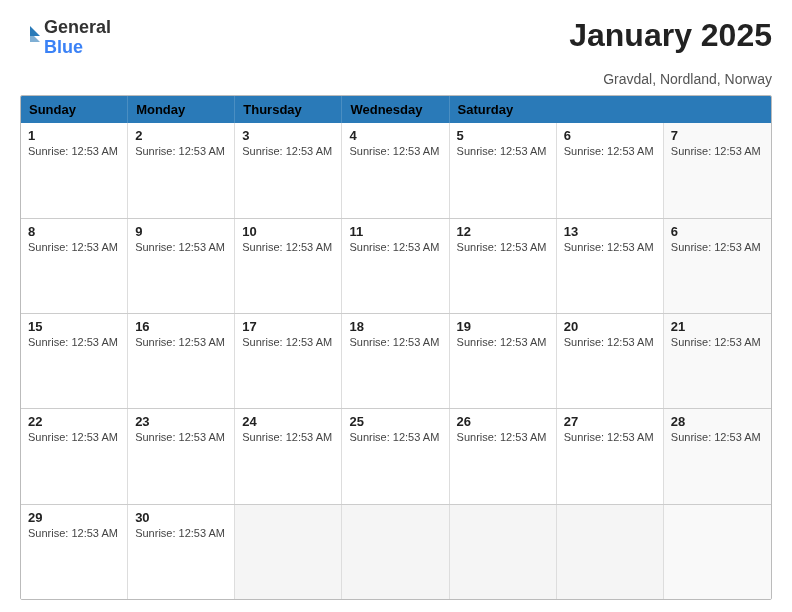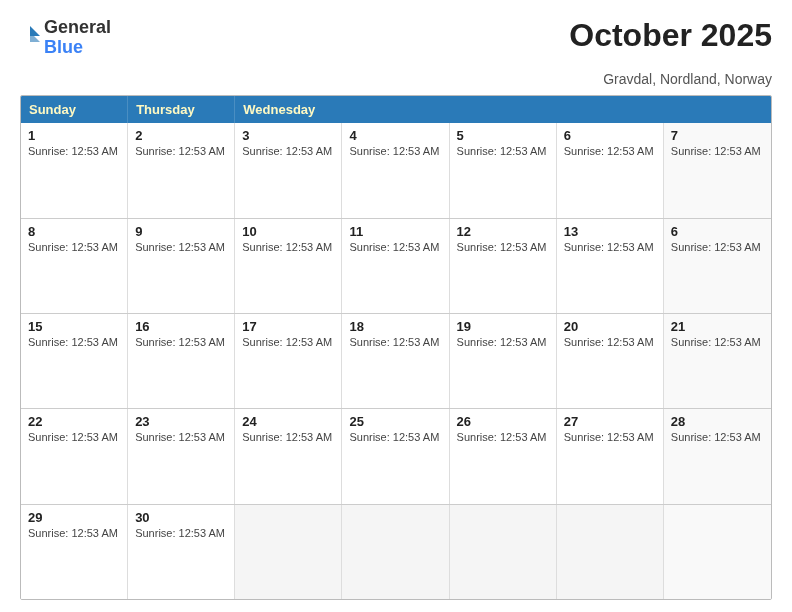--- a/index.html
+++ b/index.html
@@ -60,21 +60,21 @@
       overflow: hidden;
       display: flex;
       flex-direction: column;
     }
     .cal-header {
       display: grid;
       grid-template-columns: repeat(7, 1fr);
       background: #2a7ab8;
     }
     .cal-header-cell {
-      color: #fef9c3;
+      color: #000000;
       font-size: 13px;
       font-weight: bold;
       padding: 6px 8px;
       border-right: 1px solid #4a8ec2;
     }
     .cal-header-cell:last-child { border-right: none; }
     .cal-body {
       flex: 1;
       display: flex;
       flex-direction: column;
@@ -124,30 +124,32 @@
         <polygon points="10,8 20,18 10,18" fill="#2a7ab8" opacity="0.6"></polygon>
       </svg>
       <div>
         <div class="logo-text">
           <span class="logo-general">General</span><br>
           <span class="logo-blue">Blue</span>
         </div>
       </div>
     </div>
     <div class="title-block">
-      <div class="month-title">October 2025</div>
+      <div class="month-title">January 2025</div>
       <div class="subtitle">Gravdal, Nordland, Norway</div>
     </div>
   </div>
 
   <div class="calendar">
     <div class="cal-header">
       <div class="cal-header-cell">Sunday</div>
+      <div class="cal-header-cell">Monday</div>
       <div class="cal-header-cell">Thursday</div>
       <div class="cal-header-cell">Wednesday</div>
+      <div class="cal-header-cell">Saturday</div>
     </div>
     <div class="cal-body">
 
       <div class="cal-row">
         <div class="cal-cell"><span class="day-num">1</span><span class="sunrise">Sunrise: 12:53 AM</span></div>
         <div class="cal-cell"><span class="day-num">2</span><span class="sunrise">Sunrise: 12:53 AM</span></div>
         <div class="cal-cell"><span class="day-num">3</span><span class="sunrise">Sunrise: 12:53 AM</span></div>
         <div class="cal-cell"><span class="day-num">4</span><span class="sunrise">Sunrise: 12:53 AM</span></div>
         <div class="cal-cell"><span class="day-num">5</span><span class="sunrise">Sunrise: 12:53 AM</span></div>
         <div class="cal-cell"><span class="day-num">6</span><span class="sunrise">Sunrise: 12:53 AM</span></div>

